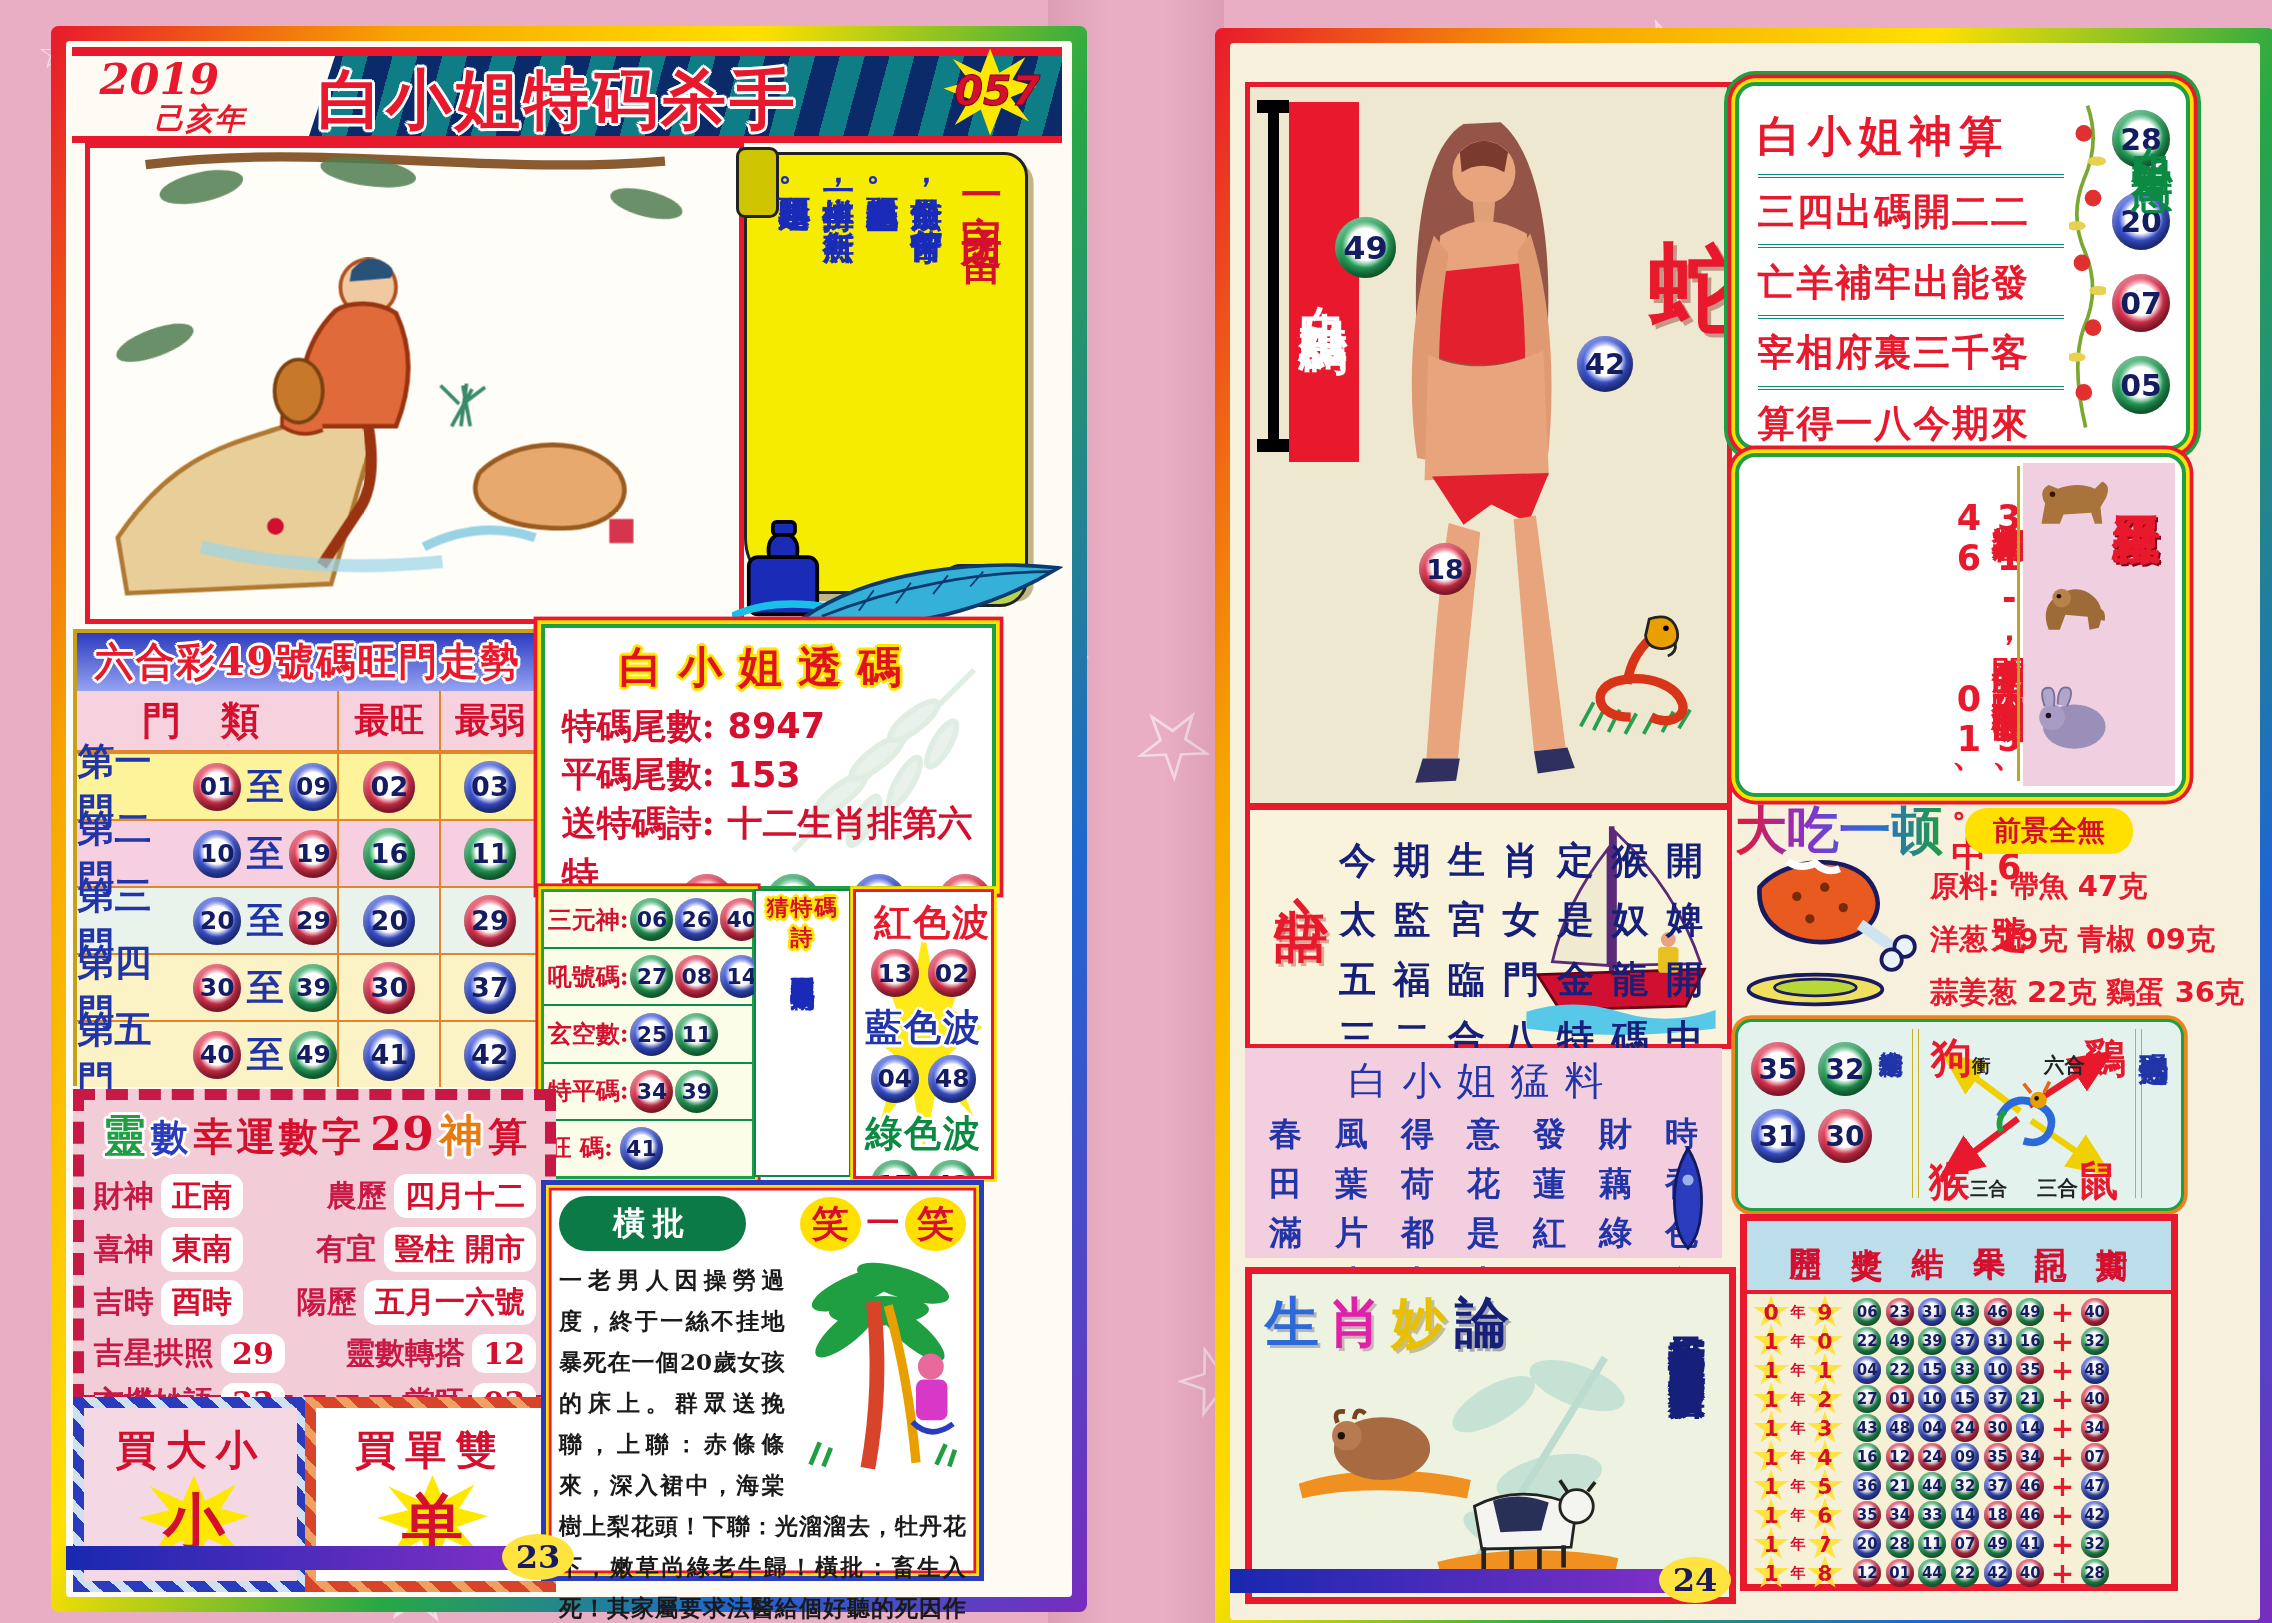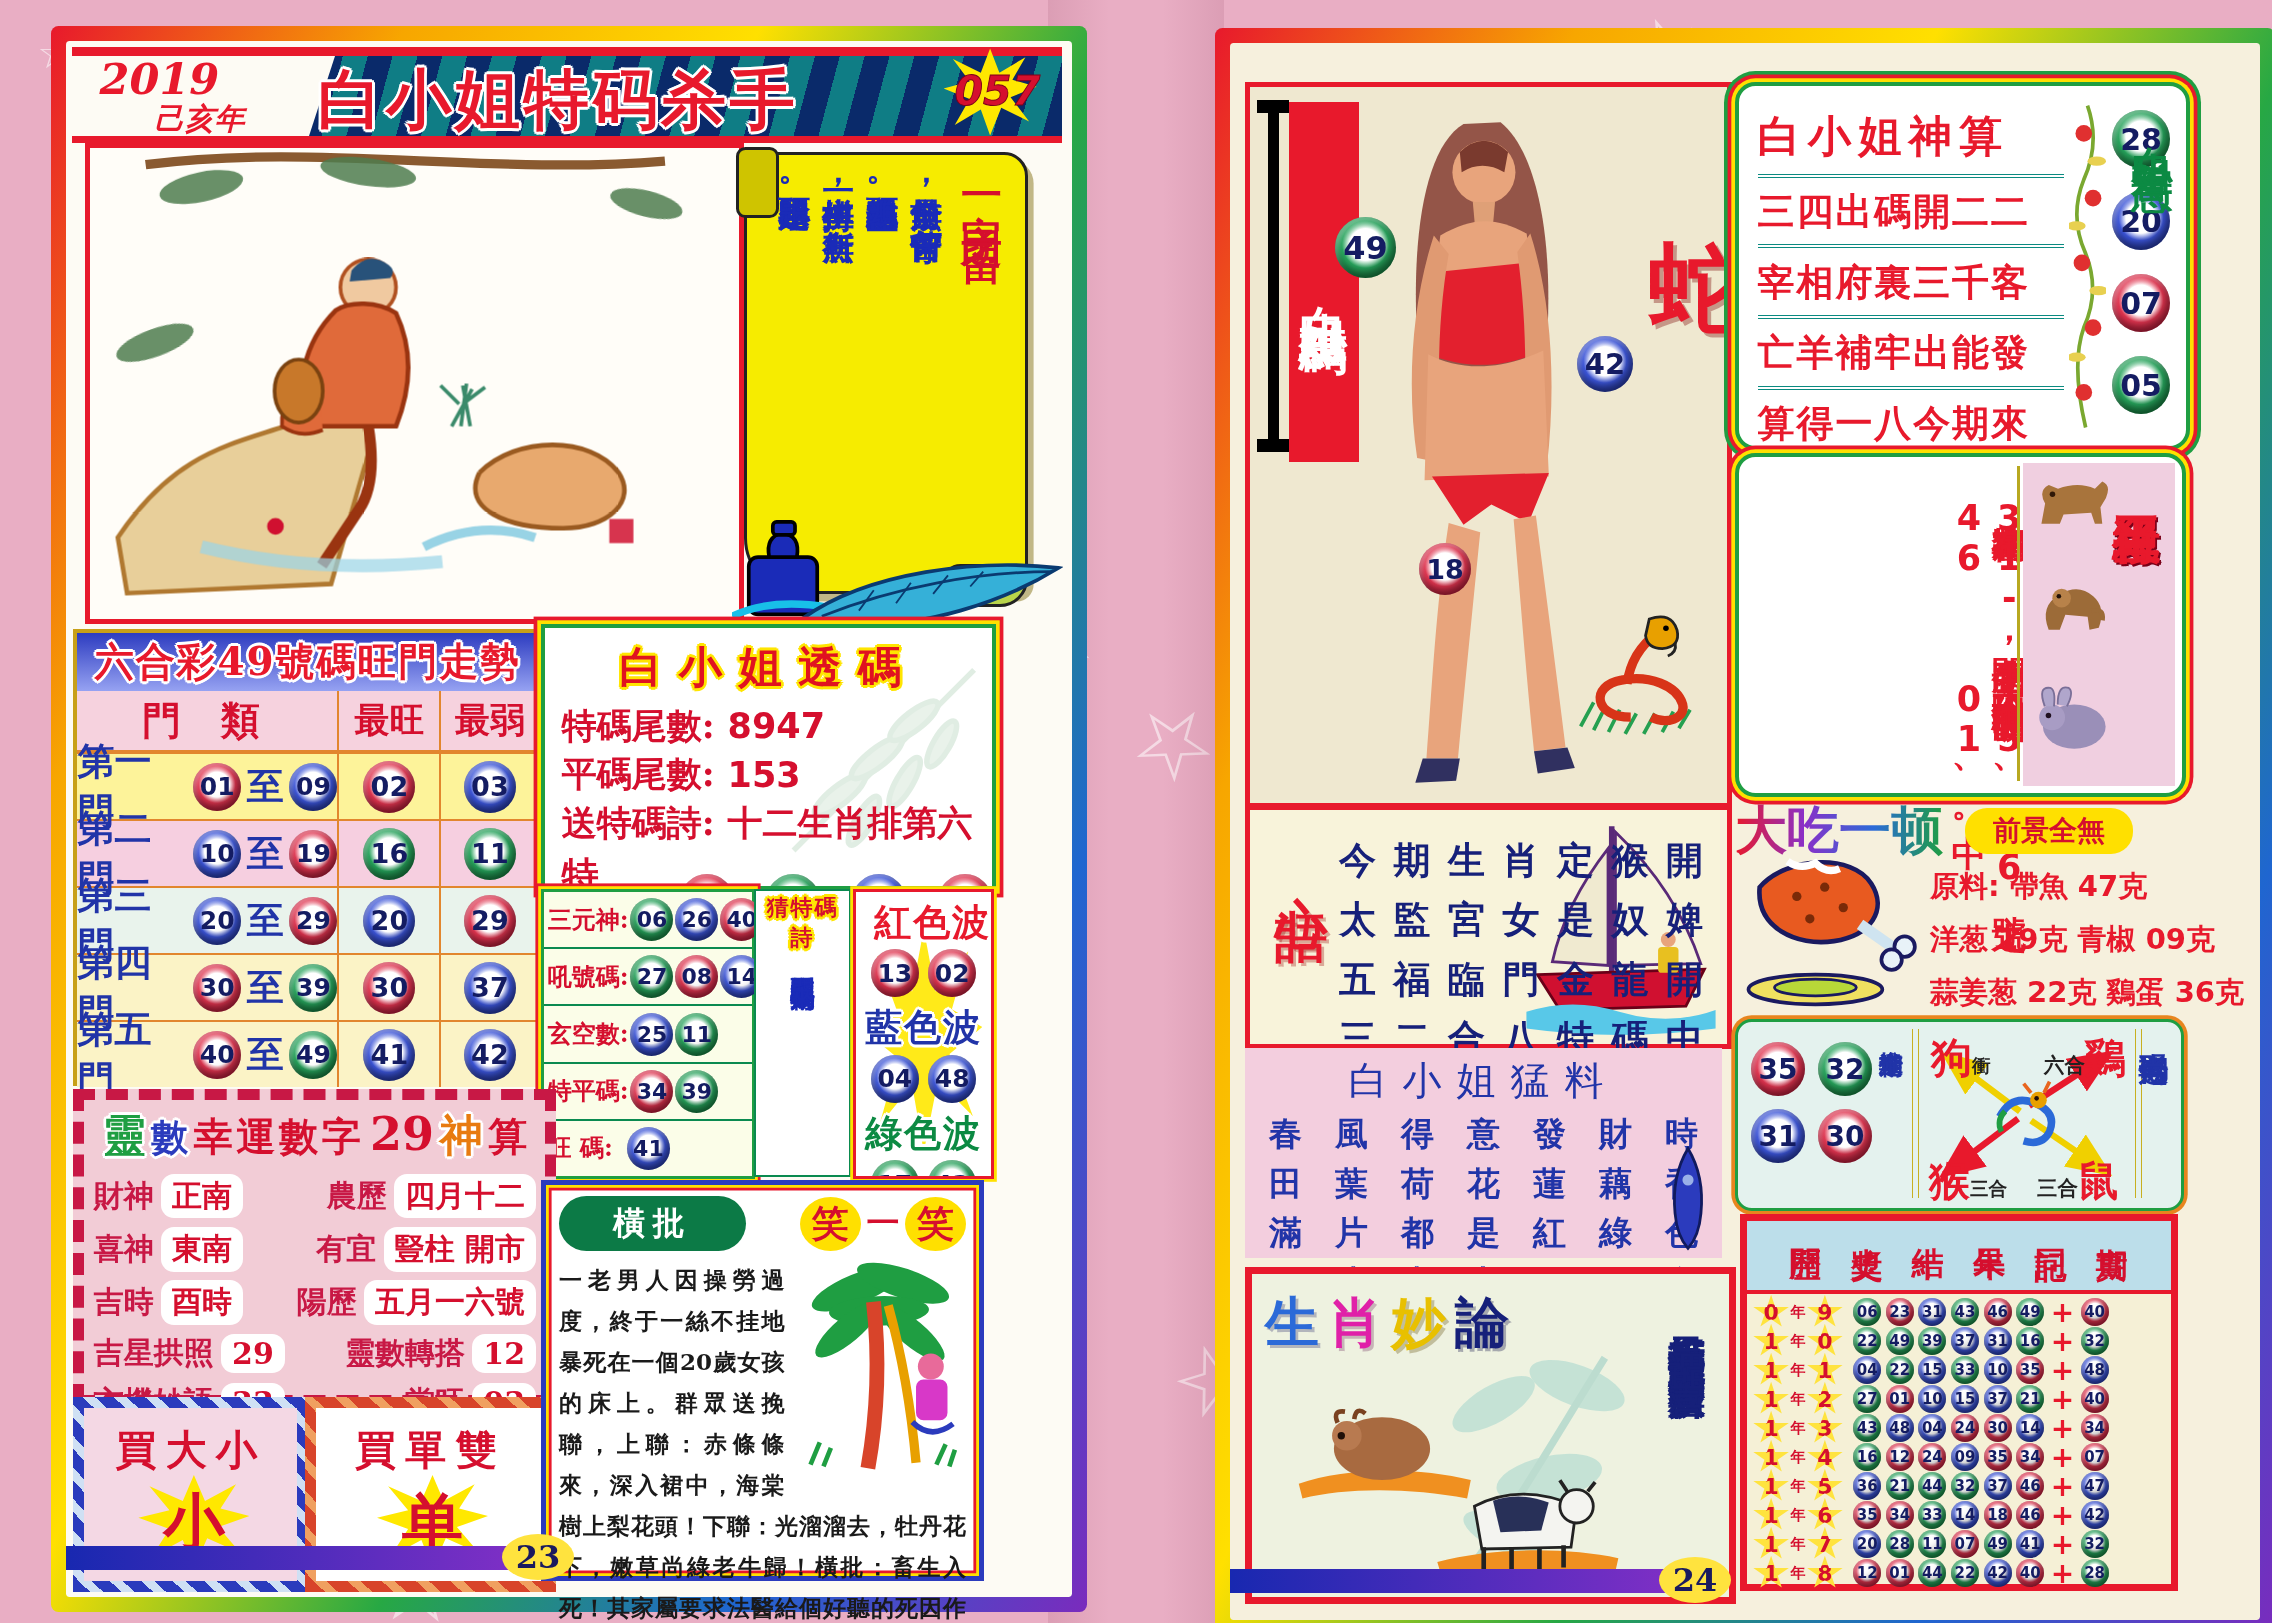--- a/index.html
+++ b/index.html
@@ -287,21 +287,21 @@
           <div class="trow" style="flex: 1 1 0%; border-bottom: 2.8px solid rgb(10, 138, 80); padding: 0px 3.7px; gap: 1.9px;">
             <span style="color: rgb(213, 15, 46); font-size: 24px; font-weight: bold; font-family: &quot;DejaVu Serif&quot;, serif; white-space: nowrap;">玄空數:</span>
             <span class="ball blue" style="height: 43px; width: 43px; font-size: 22px;">25</span>
             <span class="ball green" style="height: 43px; width: 43px; font-size: 22px;">11</span>
           </div>
           <div class="trow" style="flex: 1 1 0%; border-bottom: 2.8px solid rgb(10, 138, 80); padding: 0px 3.7px; gap: 1.9px;">
             <span style="color: rgb(213, 15, 46); font-size: 24px; font-weight: bold; font-family: &quot;DejaVu Serif&quot;, serif; white-space: nowrap;">特平碼:</span>
             <span class="ball red" style="height: 43px; width: 43px; font-size: 22px;">34</span>
             <span class="ball green" style="height: 43px; width: 43px; font-size: 22px;">39</span>
           </div>
-          <div class="trow" style="flex: 1 1 0%; border-bottom: none; padding: 0px 3.7px; gap: 14px;">
+          <div class="trow" style="flex: 1 1 0%; border-bottom: none; padding: 0px 3.7px; gap: 7px;">
             <span style="color: rgb(213, 15, 46); font-size: 24px; font-weight: bold; font-family: &quot;DejaVu Serif&quot;, serif; white-space: nowrap;">旺 碼:</span>
             <span class="ball blue" style="height: 43px; width: 43px; font-size: 22px;">41</span>
           </div>
         </div>
   </div>
 
   <div class="abs" style="left:688px;top:848px;width:93px;height:284px;background:#fff;border:2.8px solid #0a8a50">
     <div class="serif oy" style="text-align:center;color:#d50f2e;font-weight:bold;font-size:22px;letter-spacing:1.9px;margin-top:1.9px">猜特碼詩</div>
     <div id="special-poem-cols" class="v serif" style="margin:5.6px auto 0;height:241px;color:#1a2bb8;font-weight:bold;font-size:24px;display:flex;gap:7.4px">
           <span>春天到來桃花開</span>
@@ -610,22 +610,22 @@
           <span>北方歌谣南方调</span>
           <span>特码连双出本期</span>
           <span>众生所归欢欢喜</span>
         </div>
   </div>
 
   <div class="abs" style="left:505px;top:39px;width:447px;height:360px;background:#fff;border:4.6px solid #1f9e42;border-radius:20.4px;box-shadow:0 0 0 3.7px #ffe000,0 0 0 7.4px #e8192c,0 0 0 11px #1f9e42">
     <div id="shensuan-lines" style="margin:13px 0 0 18.6px;width:306px">
           <div class="serif" style="color: rgb(232, 25, 44); font-weight: bold; font-size: 43px; letter-spacing: 7.4px; padding: 9.3px 0px 7.4px; border-bottom: 4.6px double rgb(10, 138, 128);">白小姐神算</div>
           <div class="serif" style="color: rgb(232, 25, 44); font-weight: bold; font-size: 37px; letter-spacing: 1.9px; padding: 9.3px 0px 7.4px; border-bottom: 4.6px double rgb(10, 138, 128);">三四出碼開二二</div>
+          <div class="serif" style="color: rgb(232, 25, 44); font-weight: bold; font-size: 37px; letter-spacing: 1.9px; padding: 9.3px 0px 7.4px; border-bottom: 4.6px double rgb(10, 138, 128);">亡羊補牢出能發</div>
           <div class="serif" style="color: rgb(232, 25, 44); font-weight: bold; font-size: 37px; letter-spacing: 1.9px; padding: 9.3px 0px 7.4px; border-bottom: 4.6px double rgb(10, 138, 128);">宰相府裏三千客</div>
-          <div class="serif" style="color: rgb(232, 25, 44); font-weight: bold; font-size: 37px; letter-spacing: 1.9px; padding: 9.3px 0px 7.4px; border-bottom: 4.6px double rgb(10, 138, 128);">亡羊補牢出能發</div>
           <div class="serif" style="color: rgb(232, 25, 44); font-weight: bold; font-size: 37px; letter-spacing: 1.9px; padding: 9.3px 0px 7.4px;">算得一八今期來</div>
         </div>
     <svg class="abs" style="left:330px;top:18.6px" width="37" height="325" viewBox="0 0 40 350">
       <path d="M20 0 q 14 40 -4 80 q -16 40 2 80 q 16 40 -2 80 q -14 40 2 108" stroke="#7aa830" stroke-width="4" fill="none"></path>
       <g fill="#e03030">
             <circle cx="16" cy="30" r="9"></circle>
             <circle cx="26" cy="100" r="9"></circle>
             <circle cx="14" cy="170" r="9"></circle>
             <circle cx="26" cy="240" r="9"></circle>
             <circle cx="16" cy="310" r="9"></circle>

